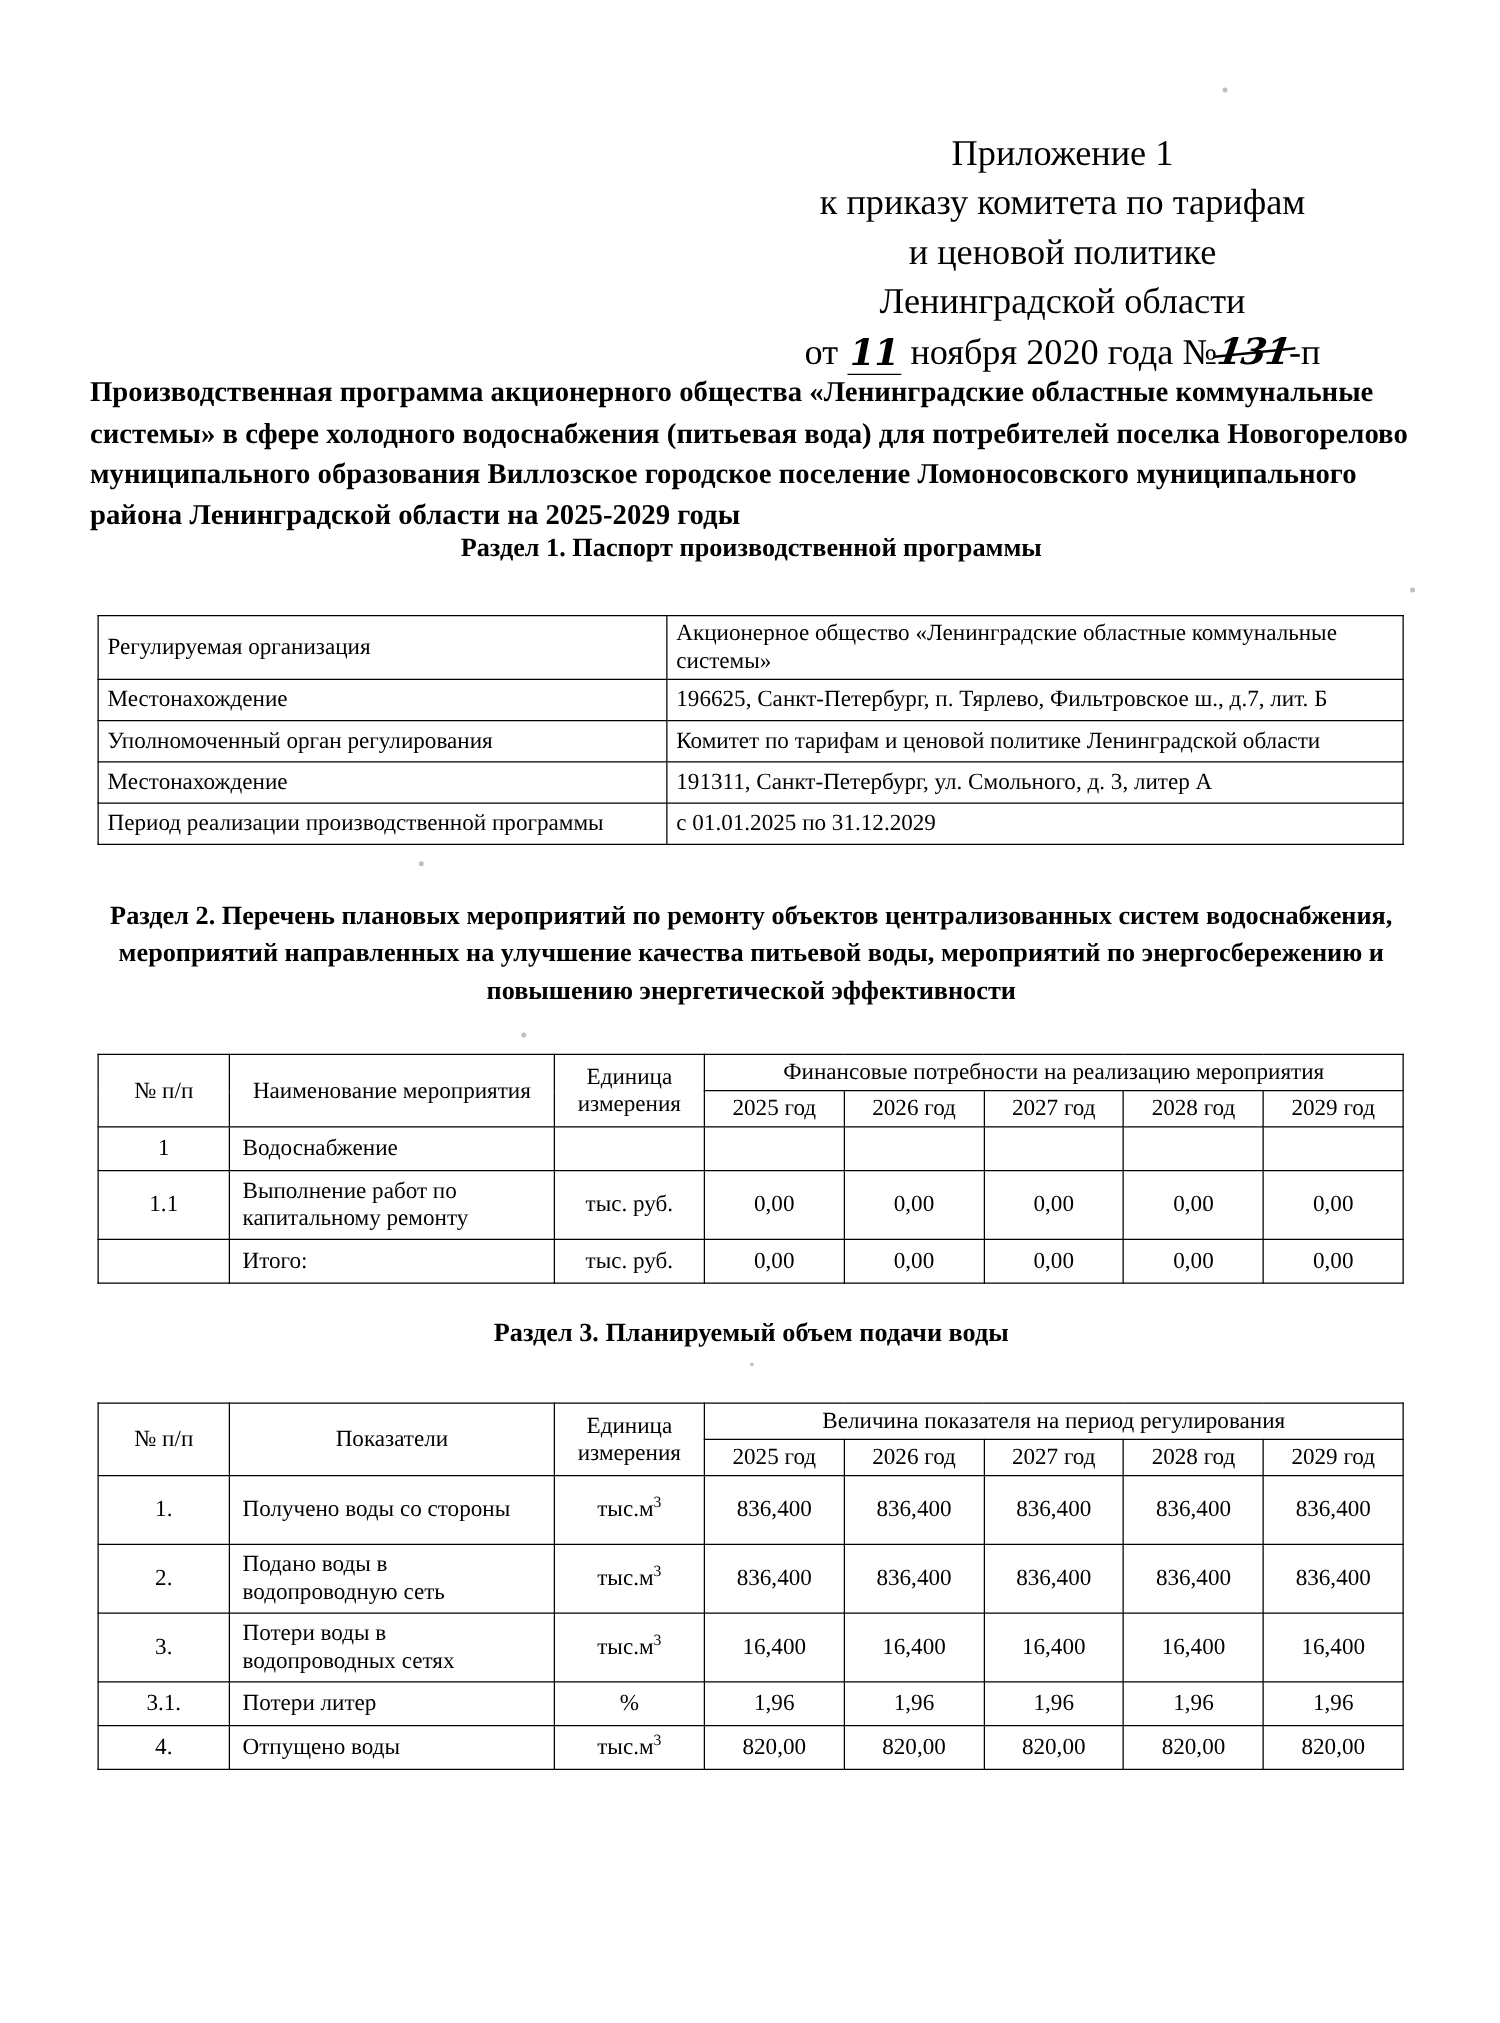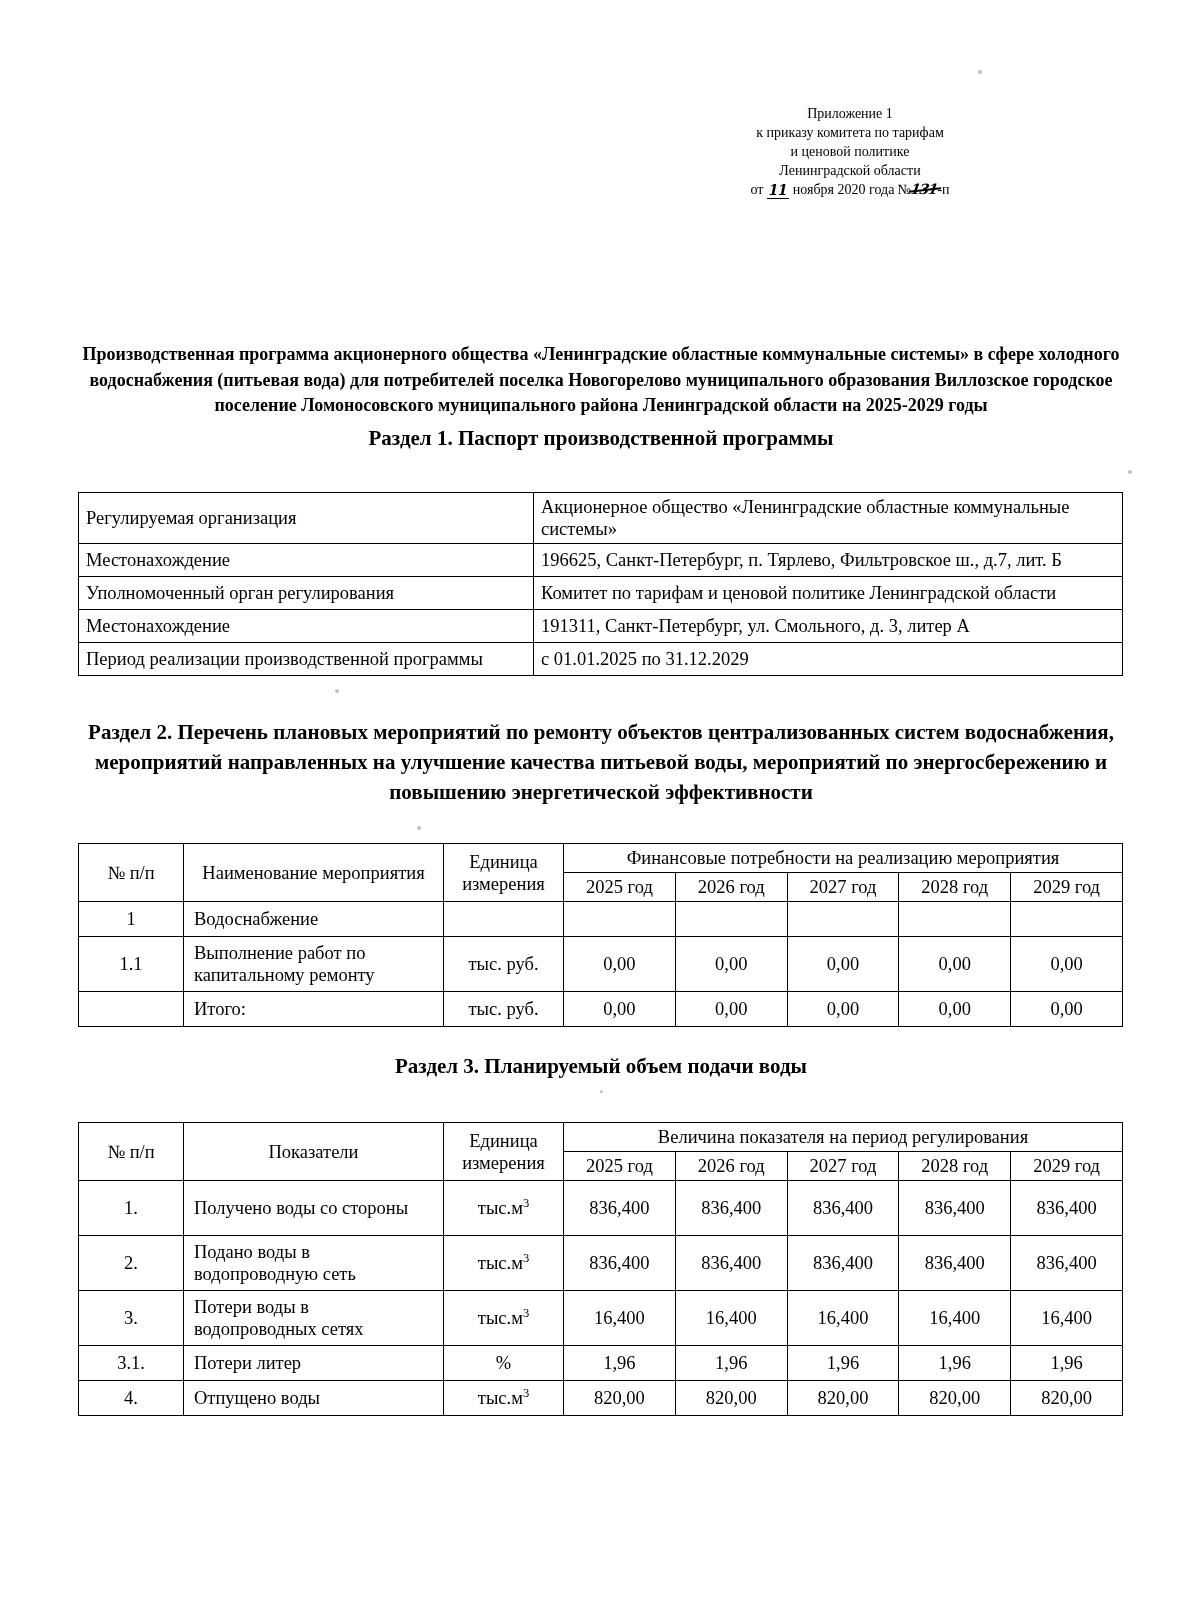--- a/index.html
+++ b/index.html
@@ -25,21 +25,21 @@
     box-sizing: border-box;
   }
 
   
   .doc-header {
     position: absolute;
     top: 104px;
     left: 600px;
     width: 500px;
     text-align: center;
-    font-size: 14px;
+    font-size: 29px;
     line-height: 1.36;
   }
   .doc-header div { white-space: nowrap; }
 
   .order-line {
     display: inline-block;
     white-space: nowrap;
   }
   .handwritten {
     font-family: "DejaVu Serif", serif;
@@ -71,25 +71,24 @@
     background: #000;
     transform: rotate(-6deg);
   }
 
   
   .main-title {
     position: absolute;
     top: 298px;
     left: 72px;
     width: 1058px;
-    text-align: center;
-    font-size: 18px;
+    text-align: left;
+    font-size: 23px;
     font-weight: bold;
     line-height: 1.42;
-    margin-top: 44px;
   }
 
   .section-title {
     position: absolute;
     width: 1058px;
     left: 72px;
     text-align: center;
     font-size: 21px;
     font-weight: bold;
     line-height: 1.42;

